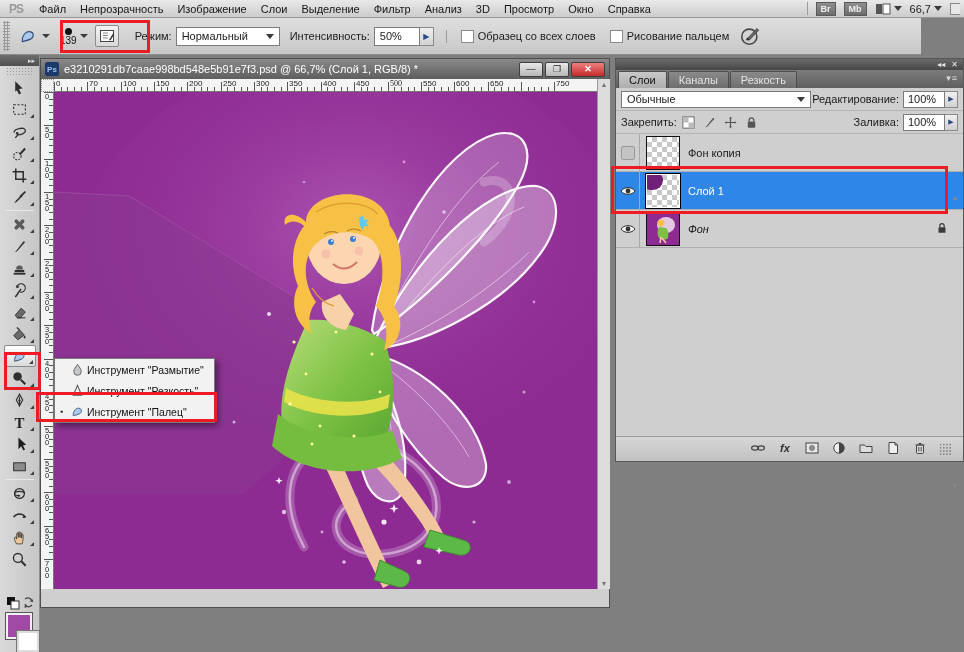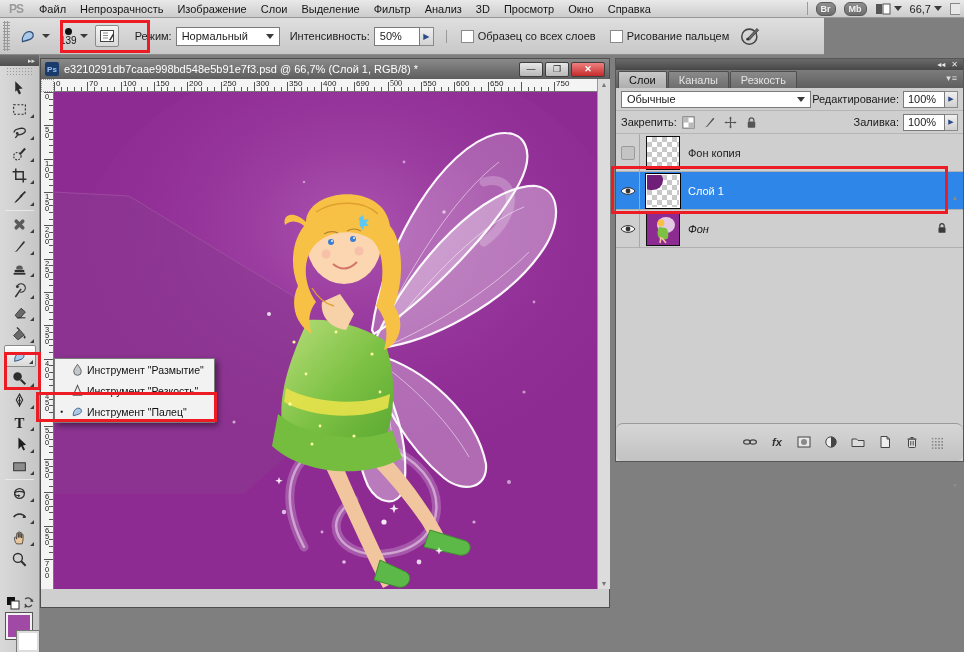--- a/index.html
+++ b/index.html
@@ -11,28 +11,28 @@
   }
   
   .menubar { position:absolute; left:0; top:0; width:964px; height:18px;
     background:linear-gradient(#e9e9e9,#cccccc); border-bottom:1px solid #979797;
     display:flex; align-items:center; font-size:11px; color:#151515; }
   .ps-logo { width:32px; text-align:center; font-weight:bold; color:#9a9a9a; font-size:12px; letter-spacing:-1px; }
   .menu-item { padding:1px 7px; cursor:default; }
   .menubar-right { margin-left:auto; display:flex; align-items:center; gap:8px; padding-right:4px; }
   .vsep { width:1px; height:13px; background:#9a9a9a; }
   .app-btn { background:linear-gradient(#8f8f8f,#6d6d6d); color:#f0f0f0; border:1px solid #5a5a5a;
-    border-radius:6px; font-size:9px; font-weight:bold; padding:1px 4px; line-height:10px; }
+    border-radius:0; font-size:9px; font-weight:bold; padding:1px 4px; line-height:10px; }
   .ws-icon { display:flex; align-items:center; gap:3px; font-size:8px; color:#333; }
   .zoom-ctl { font-size:11px; color:#222; display:flex; align-items:center; gap:3px; }
   .caret-down { width:0; height:0; border-left:4px solid transparent; border-right:4px solid transparent; border-top:5px solid #3a3a3a; }
   .edge-icon { width:10px; height:12px; background:#e8e8e8; border:1px solid #888; border-right:none; }
 
   
-  .optionsbar { position:absolute; left:0; top:18px; width:824px; height:37px;
+  .optionsbar { position:absolute; left:0; top:18px; width:921px; height:37px;
     background:linear-gradient(#dfdfdf,#c8c8c8); border-bottom:1px solid #8b8b8b;
     display:flex; align-items:center; font-size:11px; color:#1c1c1c; }
   .grip-v { width:7px; height:30px; margin:0 3px; background:radial-gradient(circle,#9a9a9a 1px,transparent 1.2px); background-size:3px 3px; }
   .tool-preset { display:flex; align-items:center; gap:3px; padding:2px 4px; }
   .brush-picker { display:flex; align-items:center; gap:3px; padding:0 6px; }
   .brush-preview { text-align:center; line-height:10px; }
   .brush-dot { width:7px; height:7px; background:#111; border-radius:50%; margin:2px auto 1px; }
   .brush-size { font-size:10px; color:#111; }
   .panel-toggle-btn { width:24px; height:22px; border:1px solid #8a8a8a; border-radius:2px;
     background:linear-gradient(#f4f4f4,#d8d8d8); display:flex; align-items:center; justify-content:center; margin-left:4px;}
@@ -126,23 +126,23 @@
   .checker { background-image:linear-gradient(45deg,#c8c8c8 25%,transparent 25%,transparent 75%,#c8c8c8 75%),
     linear-gradient(45deg,#c8c8c8 25%,transparent 25%,transparent 75%,#c8c8c8 75%);
     background-size:10px 10px; background-position:0 0,5px 5px; background-color:#fff; }
   .purple-blob { position:absolute; left:-6px; top:-5px; width:22px; height:20px; background:#6f1f77;
     border-radius:20% 70% 65% 55%; }
   .layer-name { font-size:11px; }
   .layer-name.italic { font-style:italic; }
   .layer-lock-icon { margin-left:auto; margin-right:14px; }
   .panel-scroll { position:absolute; right:2px; top:135px; width:12px; height:295px; display:flex;
     flex-direction:column; justify-content:space-between; align-items:center; font-size:7px; color:#8a8a8a; }
-  .panel-bottombar { position:absolute; left:0; bottom:0; width:347px; height:38px;
+  .panel-bottombar { position:absolute; left:0; bottom:0; width:347px; height:25px;
     border-top:1px solid #9a9a9a; background:linear-gradient(#d6d6d6,#c2c2c2);
-    display:flex; align-items:center; justify-content:flex-end; gap:11px; padding-right:20px;border-radius:7px; }
+    display:flex; align-items:center; justify-content:flex-end; gap:11px; padding-right:12px; }
   .pb-grip { width:12px; height:12px; background:radial-gradient(circle,#8a8a8a 0.8px,transparent 1px); background-size:3.2px 3.2px; }
 
   
   .red-box { position:absolute; border:3px solid #ed1c24; z-index:40; pointer-events:none; }
 </style>
 </head>
 <body>
 
 <div class="menubar">
   <div class="ps-logo">PS</div>
@@ -436,21 +436,21 @@
       <div class="h-tick" style="left: 247px; height: 4px;"></div>
       <div class="h-tick" style="left: 253px; height: 4px;"></div>
       <div class="h-tick" style="left: 260px; height: 4px;"></div>
       <div class="h-tick" style="left: 267px; height: 9px;"></div>
       <div class="h-lab" style="left: 269px;">400</div>
       <div class="h-tick" style="left: 273px; height: 4px;"></div>
       <div class="h-tick" style="left: 280px; height: 4px;"></div>
       <div class="h-tick" style="left: 287px; height: 4px;"></div>
       <div class="h-tick" style="left: 293px; height: 4px;"></div>
       <div class="h-tick" style="left: 300px; height: 9px;"></div>
-      <div class="h-lab" style="left: 302px;">690</div>
+      <div class="h-lab" style="left: 302px;">450</div>
       <div class="h-tick" style="left: 307px; height: 4px;"></div>
       <div class="h-tick" style="left: 313px; height: 4px;"></div>
       <div class="h-tick" style="left: 320px; height: 4px;"></div>
       <div class="h-tick" style="left: 327px; height: 4px;"></div>
       <div class="h-tick" style="left: 334px; height: 9px;"></div>
       <div class="h-lab" style="left: 336px; font-family: Liberation Serif, serif;">500</div>
       <div class="h-tick" style="left: 340px; height: 4px;"></div>
       <div class="h-tick" style="left: 347px; height: 4px;"></div>
       <div class="h-tick" style="left: 354px; height: 4px;"></div>
       <div class="h-tick" style="left: 360px; height: 4px;"></div>

